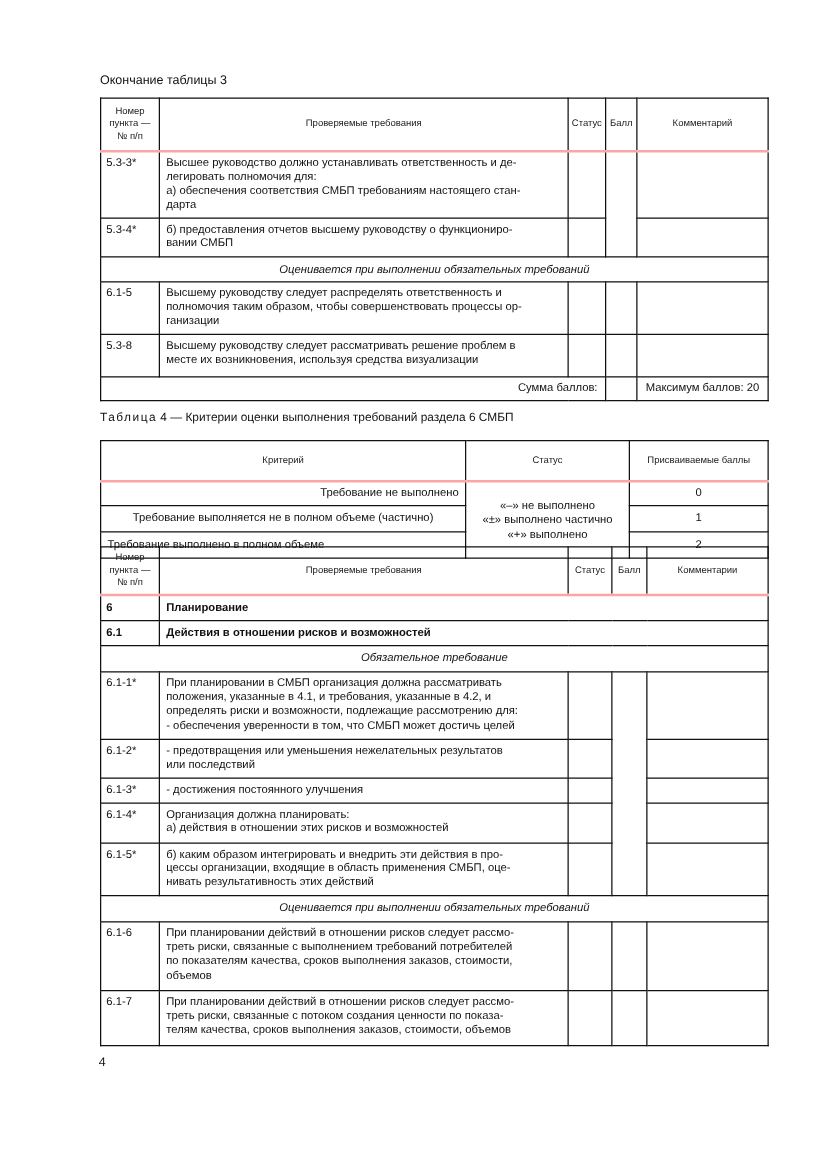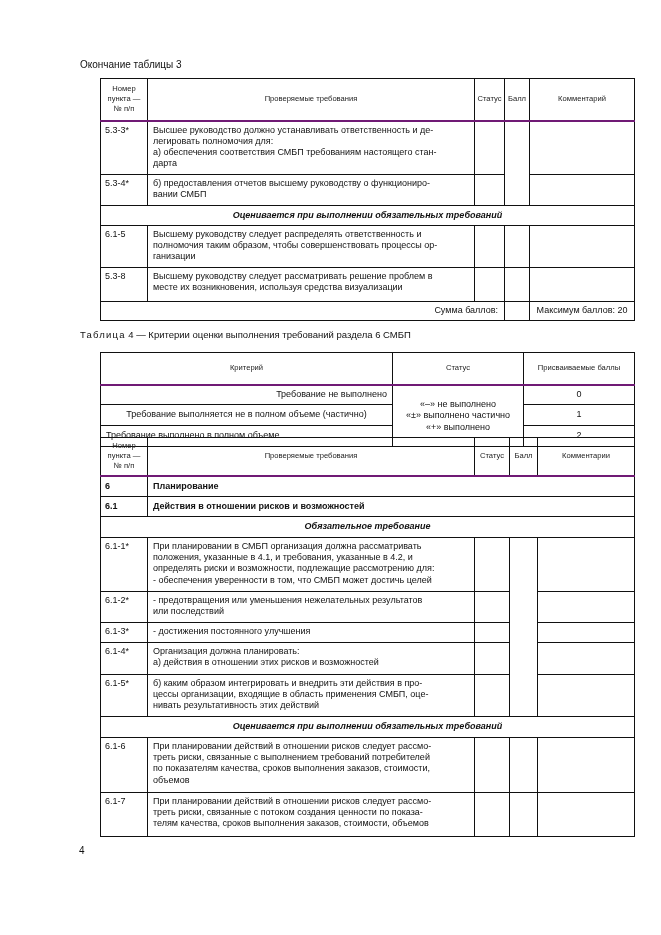--- a/index.html
+++ b/index.html
@@ -2,30 +2,30 @@
 <html><head>
 <meta charset="utf-8">
 <style>
   html, body { margin:0; padding:0; background:#ffffff; }
   body { width:661px; height:935px; position:relative; overflow:hidden;
          font-family:"Liberation Sans", "DejaVu Sans", sans-serif; color:#111; }
   .abs { position:absolute; }
   .caption-italic { font-size:10px; }
   .caption { font-size:9.5px; }
   .spaced { letter-spacing:1.2px; }
-  table { position:absolute; border-collapse:collapse; table-layout:fixed;margin-left:20px; }
+  table { position:absolute; border-collapse:collapse; table-layout:fixed; }
   td, th { border:1px solid #111; padding:0; vertical-align:top; font-size:9px; line-height:11.2px; font-weight:normal; overflow:hidden; }
   th { font-size:7.6px; line-height:10px; color:#222; text-align:center; vertical-align:middle; }
   .num { padding:3px 4px; }
   .req { padding:3px 5px; text-align:justify; }
   .bold { font-weight:bold; }
-  .band { text-align:center; font-style:italic; font-weight:bold; vertical-align:middle; }
+  .band { text-align:center; font-style:italic; font-weight:normal; vertical-align:middle; }
   .c { text-align:center; vertical-align:middle; }
   .r { text-align:right; vertical-align:middle; padding-right:6px; }
-  .thick-top td { border-top:2px solid #701a75; }
+  .thick-top td { border-top:2px solid #fca5a5; }
   .mid { vertical-align:middle; }
 </style>
 </head>
 <body>
 
 <div class="abs caption-italic" style="left:80px; top:59px;">Окончание таблицы 3</div>
 
 <table style="left:80px; top:78px; width:534px;">
   <colgroup>
       <col style="width:47px">

